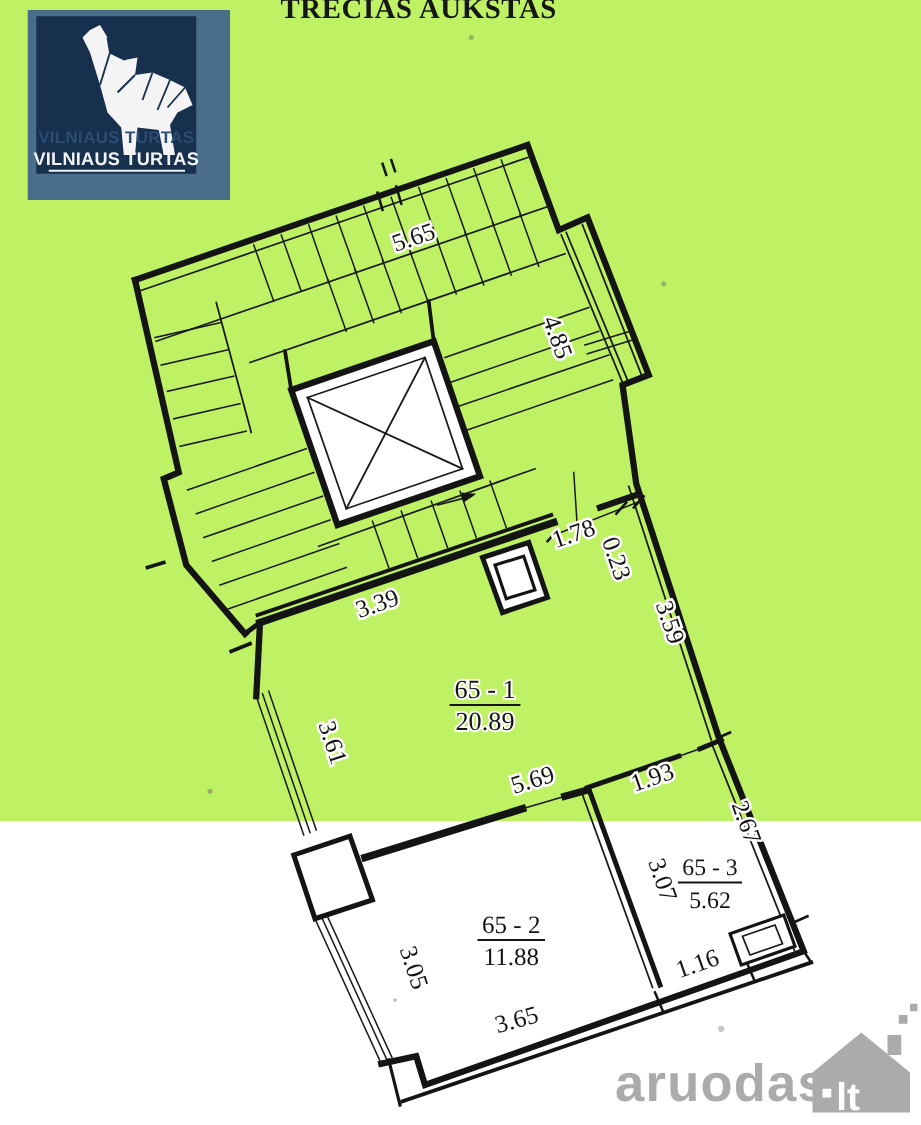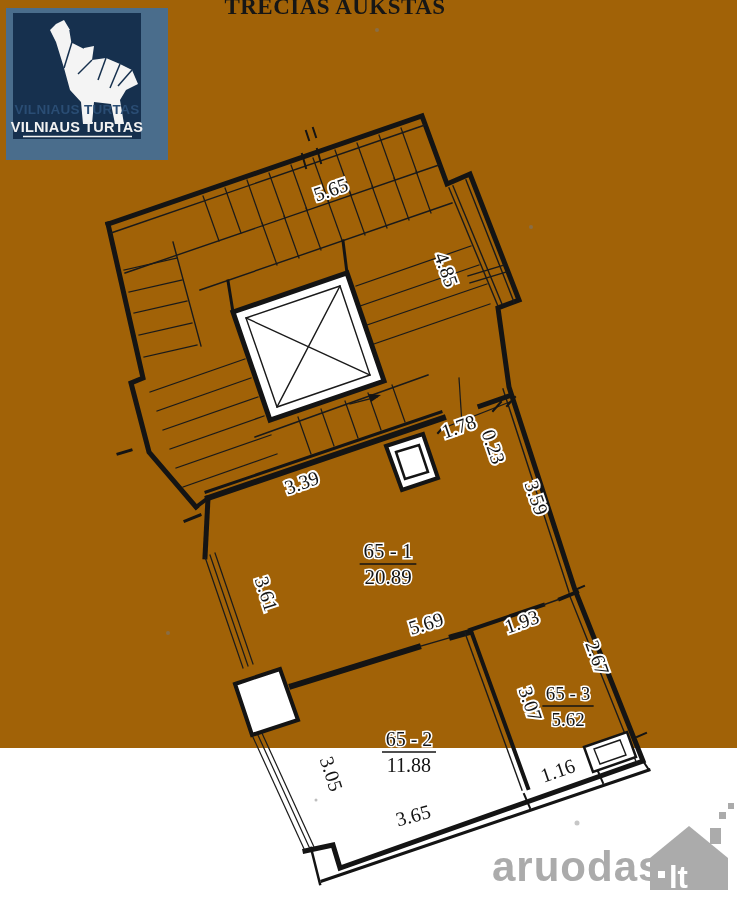--- a/index.html
+++ b/index.html
@@ -1,20 +1,20 @@
 <!DOCTYPE html>
 <html><head>
 <meta charset="utf-8">
 <style>
   html,body{margin:0;padding:0;background:#fff;width:737px;height:900px;overflow:hidden;
     font-family:"Liberation Sans",sans-serif;}
-  #stage{position:relative;width:737px;height:748px;background:#a16207;}
+  #stage{position:relative;width:737px;height:657px;background:#bef264;}
   #plan-title{position:absolute;left:160px;top:-6px;width:350px;margin:0;text-align:center;
     font-family:"Liberation Serif",serif;font-weight:700;font-size:23px;letter-spacing:.5px;color:#161616;}
-  #logo-wrap{position:absolute;left:6px;top:8px;width:162px;height:152px;text-align:right;}
+  #logo-wrap{position:absolute;left:22px;top:8px;width:162px;height:152px;text-align:right;}
   svg{display:block;}
   .w6{stroke:#141414;stroke-width:6;fill:none;stroke-linecap:square}
   .w5{stroke:#141414;stroke-width:5;fill:none;stroke-linecap:square}
   .w4{stroke:#141414;stroke-width:4;fill:none;stroke-linecap:square}
   .w3{stroke:#141414;stroke-width:3;fill:none;stroke-linecap:square}
   .w25{stroke:#141414;stroke-width:2.5;fill:none;stroke-linecap:square}
   .w2{stroke:#141414;stroke-width:2;fill:none;stroke-linecap:square}
   .t{stroke:#1a1a1a;stroke-width:1.4;fill:none;stroke-linecap:square}
   .t13{stroke:#1a1a1a;stroke-width:1.2;fill:none;stroke-linecap:square}
   .dim{font-family:"Liberation Serif",serif;font-size:20px;fill:#141414;

